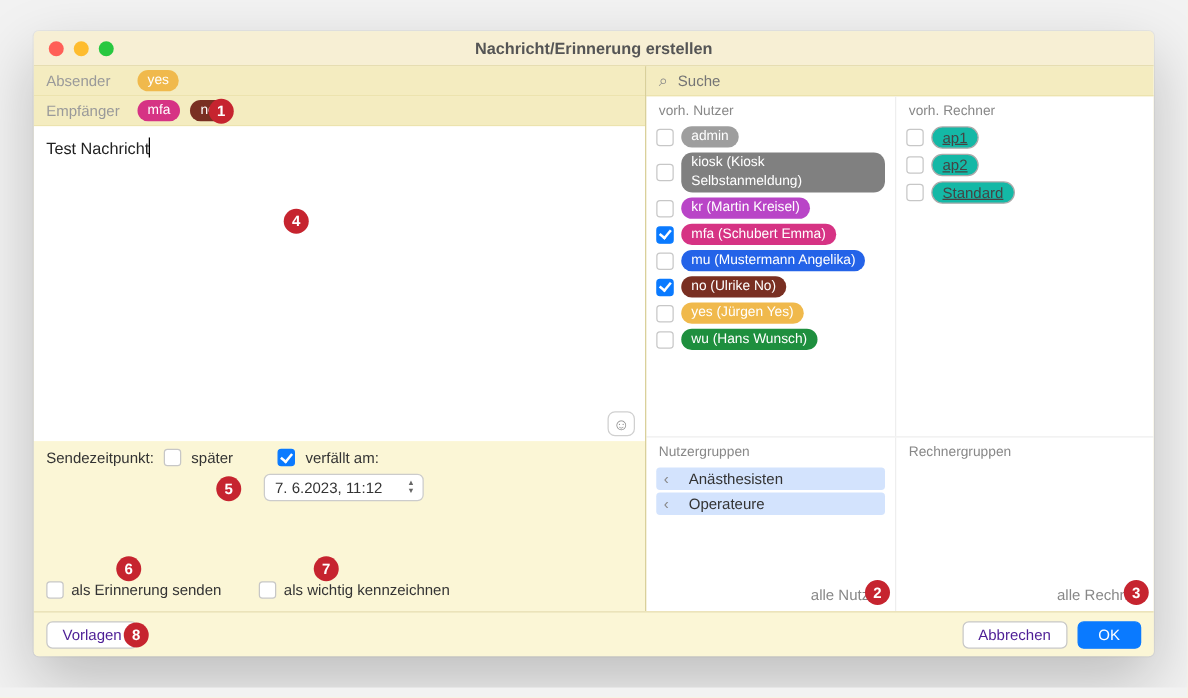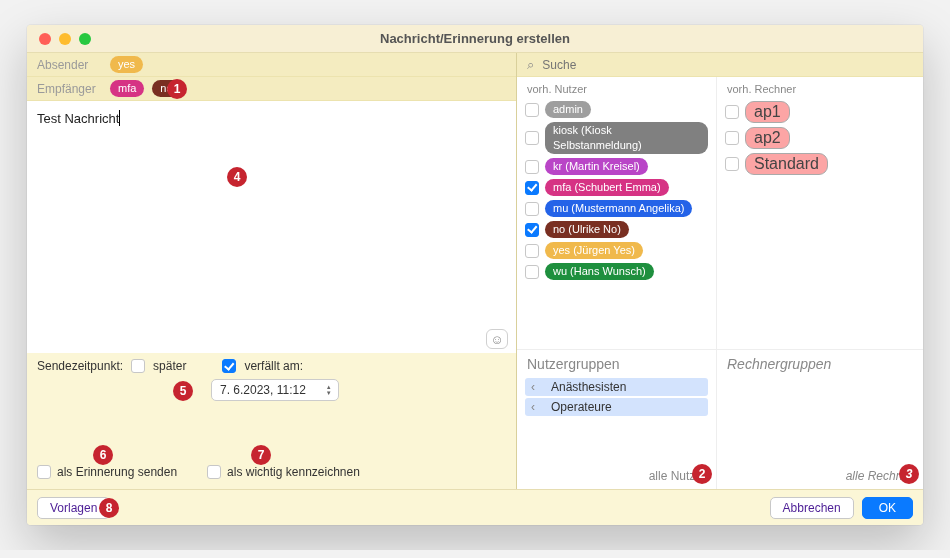--- a/index.html
+++ b/index.html
@@ -20,21 +20,21 @@
 .hdr-row .lbl{width:65px;}
 .pill{display:inline-flex;align-items:center;padding:1px 8px;border-radius:var(--pill-radius);font-size:11px;color:#fff;line-height:15px;}
 .pill.gray{background:#9e9e9e;}
 .pill.gray2{background:#808080;}
 .pill.purple{background:#b945c7;}
 .pill.magenta{background:#d63384;}
 .pill.blue{background:#2463e8;}
 .pill.maroon{background:#792f22;}
 .pill.green{background:#1e8f3e;}
 .pill.yellow{background:#f0b94c;color:#fff;}
-.pill-outline{display:inline-flex;align-items:center;padding:1px 8px;border-radius:var(--pill-radius);font-size:16px;color:#444;border:1px solid #aaa;background:#fca5a5;}
+.pill-outline{display:inline-flex;align-items:center;padding:1px 8px;border-radius:var(--pill-radius);font-size:12px;color:#444;border:1px solid #aaa;background:#14b8a6;text-decoration:underline;}
 .msg-area{flex:1;background:#fff;padding:9px 10px;font-size:13px;color:#222;position:relative;}
 .msg-text{position:relative;display:inline-block;}
 .cursor{display:inline-block;width:1px;height:16px;background:#000;vertical-align:text-bottom;margin-left:0;}
 .lower{background:var(--bg);position:relative;}
 .emoji-btn{position:absolute;right:8px;top:-24px;width:22px;height:20px;border-radius:6px;border:1px solid #d0d0d0;background:#fff;display:flex;align-items:center;justify-content:center;font-size:13px;color:#888;}
 .option-row{display:flex;align-items:center;gap:8px;padding:6px 10px;font-size:12px;color:#333;}
 .date-input{display:inline-flex;align-items:center;background:#fff;border:1px solid #ccc;border-radius:5px;padding:3px 6px 3px 8px;font-size:12px;gap:14px;margin-left:4px;}
 .stepper{display:flex;flex-direction:column;margin-left:6px;}
 .stepper span{font-size:6px;line-height:6px;color:#666;}
 .cbx{width:14px;height:14px;border:1px solid var(--cbx-border);border-radius:3px;background:#fff;display:inline-flex;align-items:center;justify-content:center;flex:0 0 14px;}
@@ -49,21 +49,21 @@
 .r-cols{flex:1;display:flex;min-height:0;}
 .r-col{display:flex;flex-direction:column;min-height:0;}
 .r-col.users{flex:0 0 200px;border-right:1px solid #eee;}
 .r-col.hosts{flex:1;}
 .r-col-head{font-size:11px;color:#888;padding:6px 10px 4px 10px;}
 .r-list{flex:1;overflow:auto;padding:0 8px;}
 .r-item{display:flex;align-items:center;gap:6px;padding:2px 0;}
 .r-groups{flex:0 0 140px;display:flex;border-top:1px solid #eee;}
 .grp-col{display:flex;flex-direction:column;flex:1;}
 .grp-col.users{flex:0 0 200px;border-right:1px solid #eee;}
-.grp-head{font-size:14px;color:#888;padding:6px 10px 4px 10px;}
+.grp-head{font-size:11px;color:#888;padding:6px 10px 4px 10px;}
 .grp-item{display:flex;align-items:center;gap:10px;font-size:12px;color:#333;background:#d3e3fd;margin:2px 8px;padding:2px 6px;border-radius:3px;}
 .grp-item .chev{color:#888;width:10px;}
 .grp-footer{margin-top:auto;font-size:12px;color:#888;text-align:right;padding:6px 10px;}
 .num-badge{position:absolute;width:20px;height:20px;border-radius:50%;background:var(--badge-red);color:#fff;font-size:12px;font-weight:700;display:flex;align-items:center;justify-content:center;pointer-events:none;z-index:10;}
 .sp{flex:1;}
 </style>
 </head>
 <body>
 
 <div class="window">
@@ -201,21 +201,21 @@
                 <span>Anästhesisten</span>
               </div>
               <div class="grp-item">
                 <span class="chev">‹</span>
                 <span>Operateure</span>
               </div>
             </div>
           <div class="grp-footer">alle Nutzer</div>
           <span class="num-badge" style="right:4px;bottom:5px;">2</span>
         </div>
-        <div class="grp-col" style="position:relative;font-style:italic;">
+        <div class="grp-col" style="position:relative;">
           <div class="grp-head">Rechnergruppen</div>
           <div class="grp-footer">alle Rechner</div>
           <span class="num-badge" style="right:4px;bottom:5px;">3</span>
         </div>
       </div>
     </div>
   </div>
 
   <div class="footer" style="position:relative;">
     <button class="btn">Vorlagen</button>

